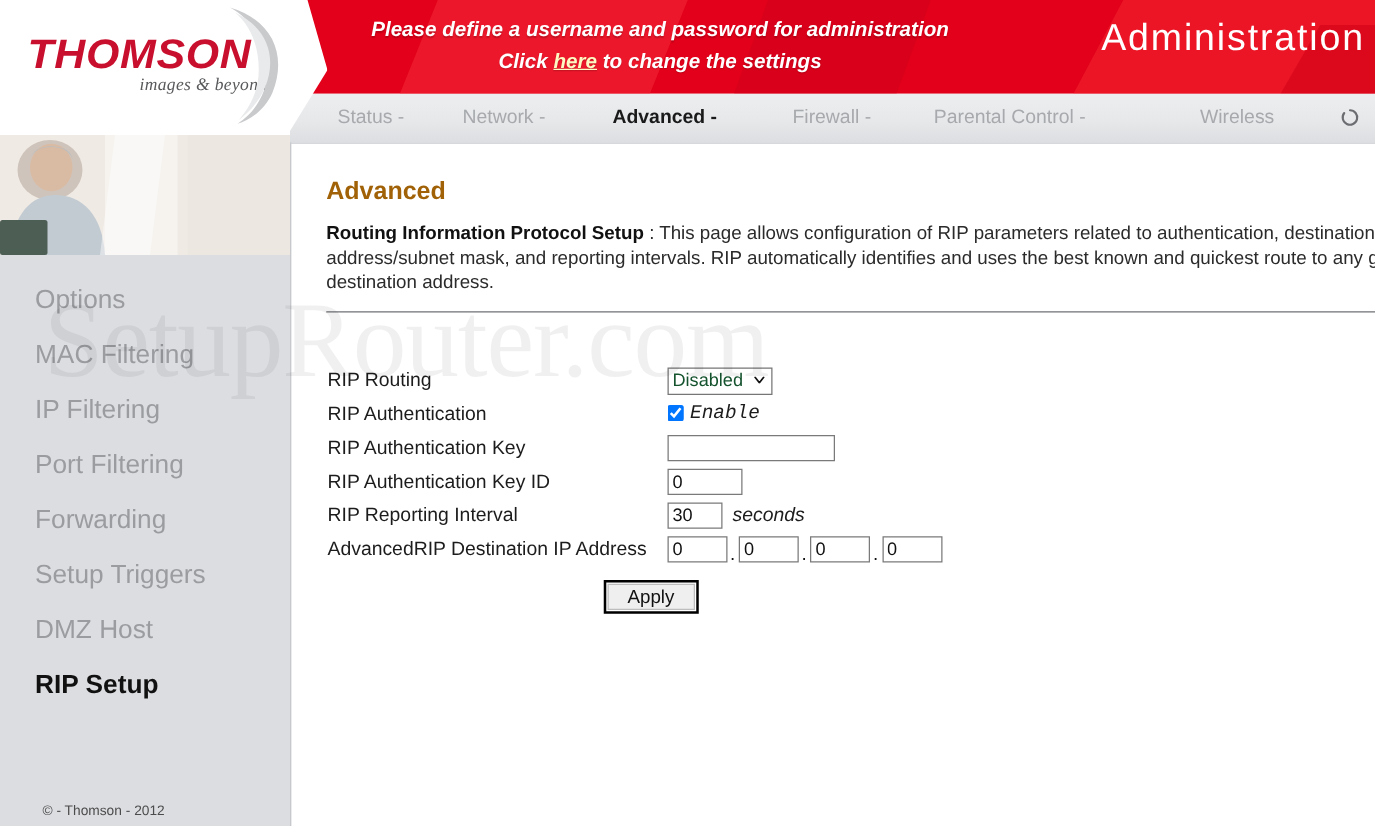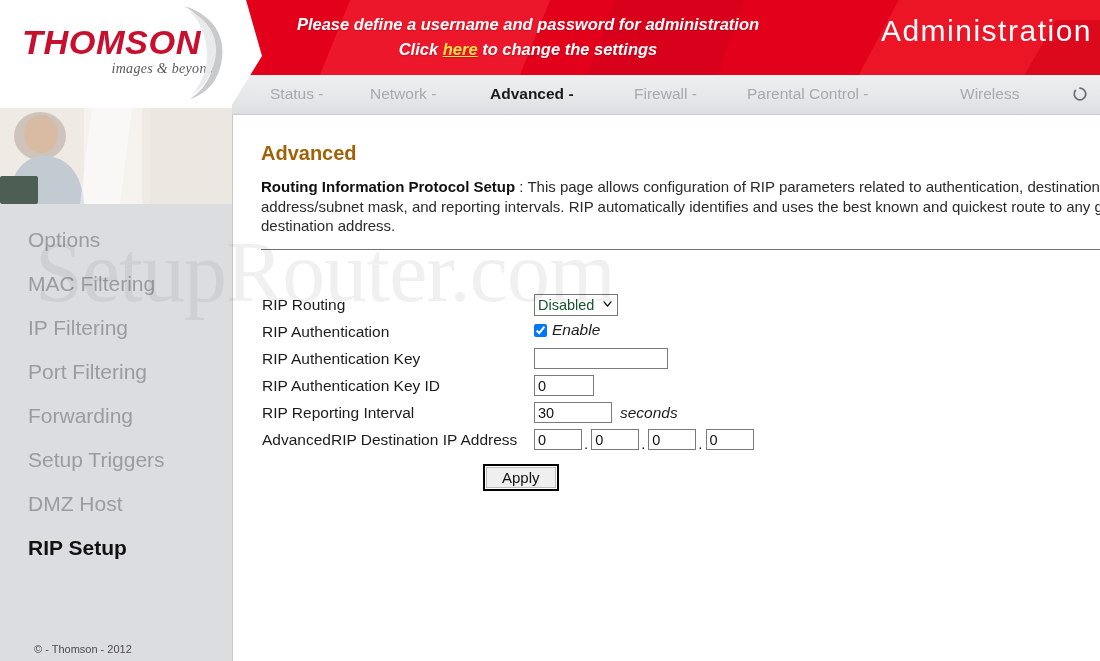--- a/index.html
+++ b/index.html
@@ -120,21 +120,21 @@
     color: #ffffff;
     font-family: "Liberation Sans", sans-serif;
     font-style: italic;
     font-weight: bold;
     font-size: 16.5px;
     line-height: 25px;
     z-index: 8;
     text-shadow: 0 1px 1px rgba(0,0,0,.18);
   }
   .hdr-msg a {
-    color: #fde047;
+    color: #fef9c3;
     text-decoration: underline;
   }
   .hdr-title {
     position: absolute;
     right: 8px; top: 14px;
     color: #ffffff;
     font-family: "Liberation Sans", sans-serif;
     font-size: 30px;
     letter-spacing: 1.5px;
     z-index: 8;
@@ -323,38 +323,38 @@
     background: #ffffff;
     border: 1px solid #7a7a7a;
     height: 21px;
     box-sizing: border-box;
     padding: 1px 3px;
     border-radius: 0;
     outline: none;
   }
   input.key   { width: 134px; }
   input.keyid { width: 60px; }
-  input.ival  { width: 78px; }
+  input.ival  { width: 44px; }
   input.oct   { width: 48px; }
 
   .cbrow {
     display: flex;
     align-items: center;
     gap: 5px;
   }
   input.cb {
     width: 13px; height: 13px;
     margin: 0;
     vertical-align: middle;
   }
   .cb-label {
     font-size: 15.5px;
     font-style: italic;
     color: #1c1c1c;
-    font-family: Liberation Sans, sans-serif;
+    font-family: Liberation Mono, monospace;
   }
   .unit {
     font-size: 15.5px;
     font-style: italic;
     color: #1c1c1c;
     margin-left: 8px;
     font-family: "Liberation Sans", sans-serif;
   }
   .ipgrp {
     display: flex;

